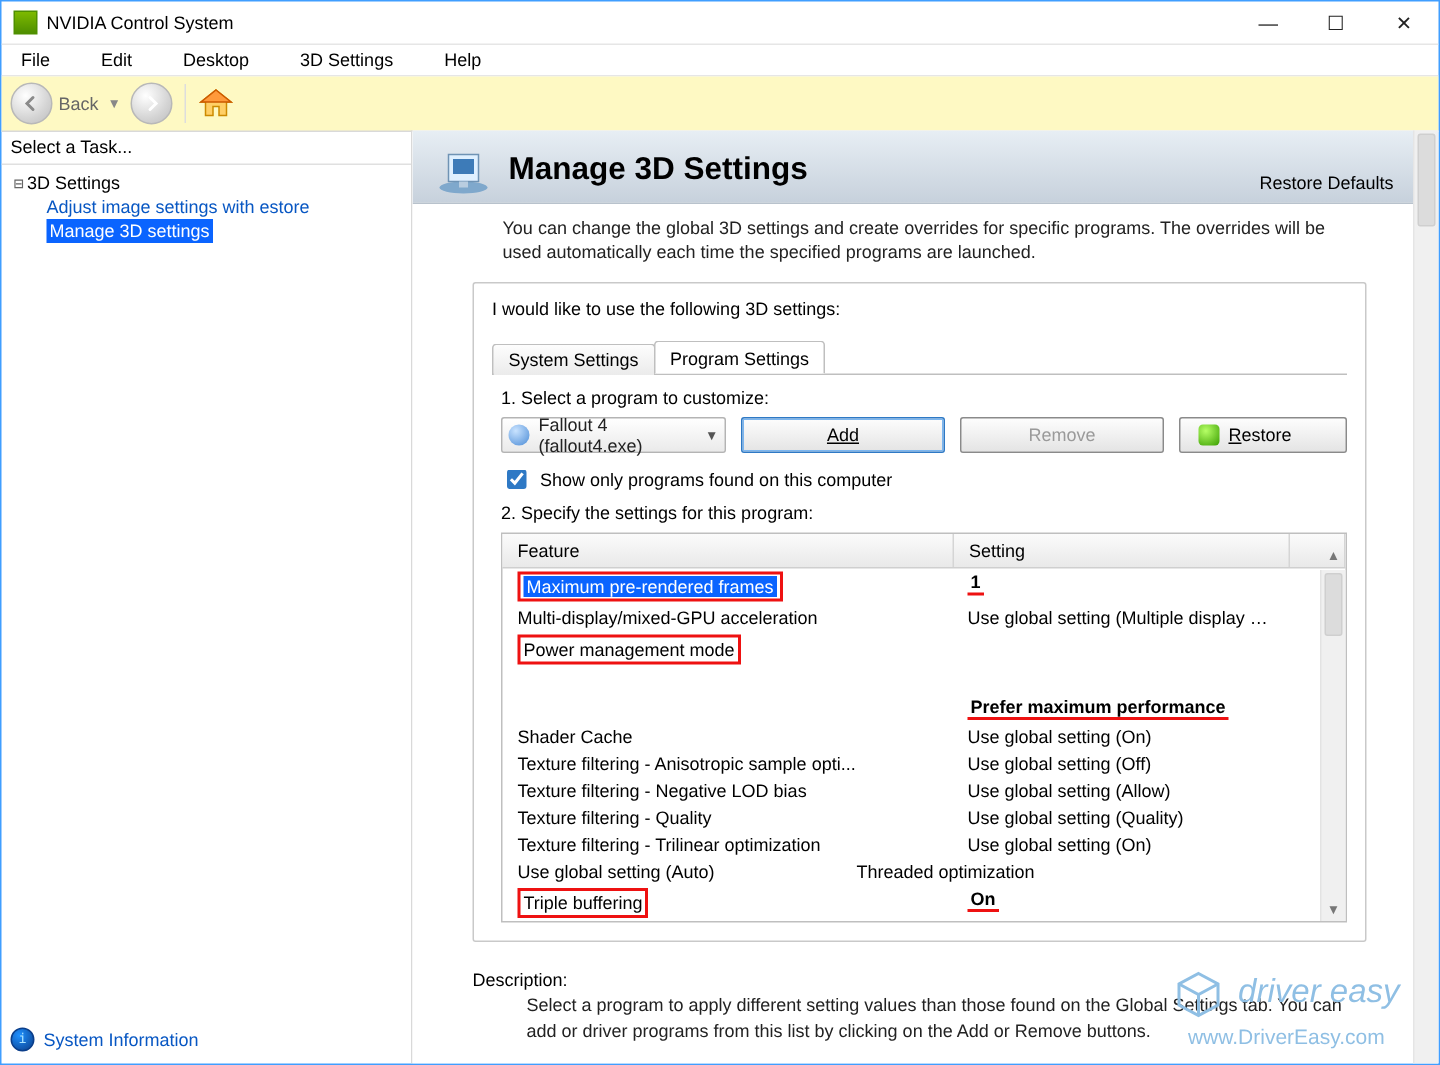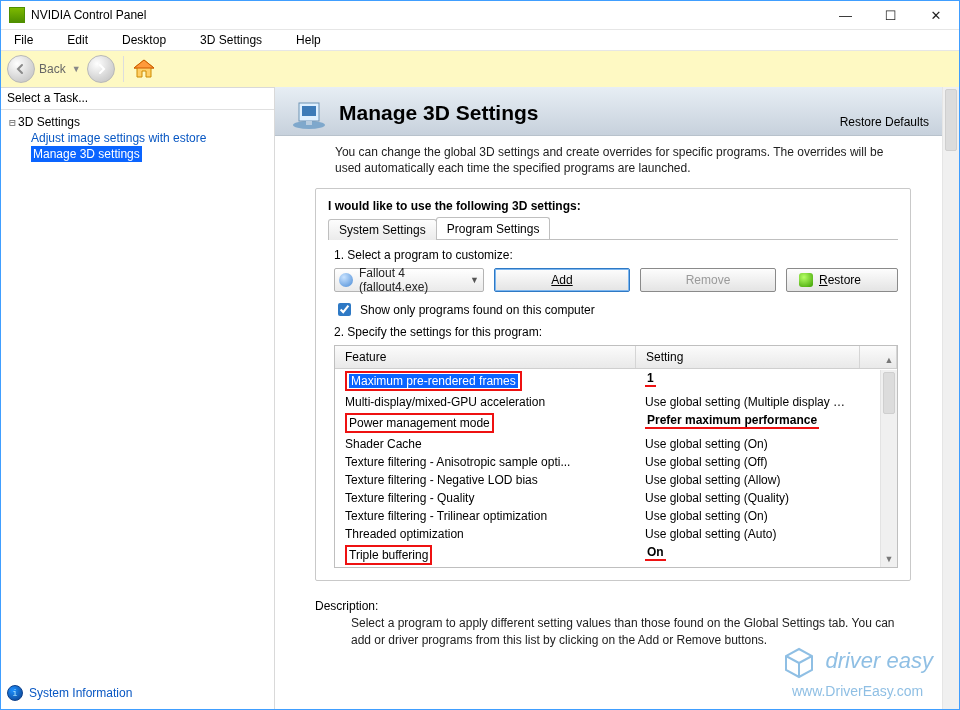--- a/index.html
+++ b/index.html
@@ -38,21 +38,21 @@
   .rightscroll{position:absolute;right:0;top:0;bottom:0;width:16px;background:#f0f0f0;border-left:1px solid #e5e5e5}
   .thumb{position:absolute;left:2px;right:2px;top:2px;height:60px;border:1px solid #cfcfcf;background:#dcdcdc;border-radius:2px}
   .content{position:absolute;left:0;top:0;right:16px;bottom:0;overflow:hidden}
   
   .hdrstrip{display:flex;align-items:center;background:linear-gradient(#e7eef4,#c7d1dc);border-bottom:1px solid #b8c2cc;padding:8px 14px 4px 14px}
   .hdrstrip .big{font-size:21px;font-weight:700;margin-left:10px}
   .hdrstrip .rest{margin-left:auto;align-self:flex-end;margin-bottom:2px;font-size:12px}
   .hdrstrip .h-icon svg{display:block}
   .intro{padding:8px 40px 12px 60px;font-size:12px;line-height:1.35;color:#222}
   .panel{margin:0 32px 12px 40px;border:1px solid #c9c9c9;background:#fff;border-radius:2px;padding:10px 12px 12px 12px}
-  .panel .lead{font-weight:700;margin-bottom:4px}
+  .panel .lead{font-weight:400;margin-bottom:14px}
   
   .tabs{display:flex;align-items:flex-end;border-bottom:1px solid #bfbfbf;margin-bottom:8px}
   .tab{border:1px solid #bfbfbf;border-bottom:none;padding:3px 10px;font-size:12px;background:linear-gradient(#fdfdfd,#ebebeb);margin-right:-1px;border-radius:3px 3px 0 0;position:relative;top:1px}
   .tab.active{background:#fff;top:0;padding-top:4px}
   .step{margin:6px 0 6px 6px}
   .progrow{display:flex;align-items:center;gap:10px;margin:4px 0 8px 6px}
   .combo{display:flex;align-items:center;border:1px solid #b4b4b4;border-radius:2px;background:linear-gradient(#fff,#eaeaea);height:22px;width:225px;padding:0 4px}
   .combo .ci{width:14px;height:14px;border-radius:50%;background:radial-gradient(circle at 35% 30%,#c9e3ff,#4a8bd6);margin-right:6px}
   .combo .txt{flex:1;font-size:12px;color:#222}
   .combo .ar{color:#555;font-size:9px}
@@ -89,21 +89,21 @@
   .wm-t1{font-size:22px;font-style:italic}
   .wm-t2{font-size:14px}
 </style>
 </head>
 <body>
 
 <div class="frame">
 
   <div class="titlebar">
     <div class="app-icon"></div>
-    <div class="title">NVIDIA Control Panel</div>
+    <div class="title">NVIDIA Control System</div>
     <div class="spacer"></div>
     <div class="winbtn">—</div>
     <div class="winbtn">☐</div>
     <div class="winbtn close">✕</div>
   </div>
 
   <div class="menubar">
     <div class="menuitem">File</div>
     <div class="menuitem">Edit</div>
     <div class="menuitem">Desktop</div>
@@ -220,21 +220,21 @@
                   <div class="c c-s"><span class="reduline" style="font-weight: 700;">1</span></div>
                   <div class="c c-sc"></div>
                 </div>
                 <div class="row">
                   <div class="c c-f"><span class="c-f-inner">Multi-display/mixed-GPU acceleration</span></div>
                   <div class="c c-s"><span>Use global setting (Multiple display perfor...</span></div>
                   <div class="c c-sc"></div>
                 </div>
                 <div class="row">
                   <div class="c c-f"><span class="c-f-inner redbox">Power management mode</span></div>
-                  <div class="c c-s"><span class="reduline" style="font-weight: 700;">Prefer maximum performance</span></div>
+                  <div class="c c-s"><span class="reduline" style="font-weight: 700; margin-top: 41px;">Prefer maximum performance</span></div>
                   <div class="c c-sc"></div>
                 </div>
                 <div class="row">
                   <div class="c c-f"><span class="c-f-inner">Shader Cache</span></div>
                   <div class="c c-s"><span>Use global setting (On)</span></div>
                   <div class="c c-sc"></div>
                 </div>
                 <div class="row">
                   <div class="c c-f"><span class="c-f-inner">Texture filtering - Anisotropic sample opti...</span></div>
                   <div class="c c-s"><span>Use global setting (Off)</span></div>
@@ -249,22 +249,22 @@
                   <div class="c c-f"><span class="c-f-inner">Texture filtering - Quality</span></div>
                   <div class="c c-s"><span>Use global setting (Quality)</span></div>
                   <div class="c c-sc"></div>
                 </div>
                 <div class="row">
                   <div class="c c-f"><span class="c-f-inner">Texture filtering - Trilinear optimization</span></div>
                   <div class="c c-s"><span>Use global setting (On)</span></div>
                   <div class="c c-sc"></div>
                 </div>
                 <div class="row">
+                  <div class="c c-s"><span>Use global setting (Auto)</span></div>
                   <div class="c c-f"><span class="c-f-inner">Threaded optimization</span></div>
-                  <div class="c c-s"><span>Use global setting (Auto)</span></div>
                   <div class="c c-sc"></div>
                 </div>
                 <div class="row">
                   <div class="c c-f"><span class="c-f-inner redbox">Triple buffering</span></div>
                   <div class="c c-s"><span class="reduline" style="font-weight: 700;">On</span></div>
                   <div class="c c-sc"></div>
                 </div>
               </div>
             <div class="tblsc">
               <div class="ab" style="top:-18px">▲</div>

